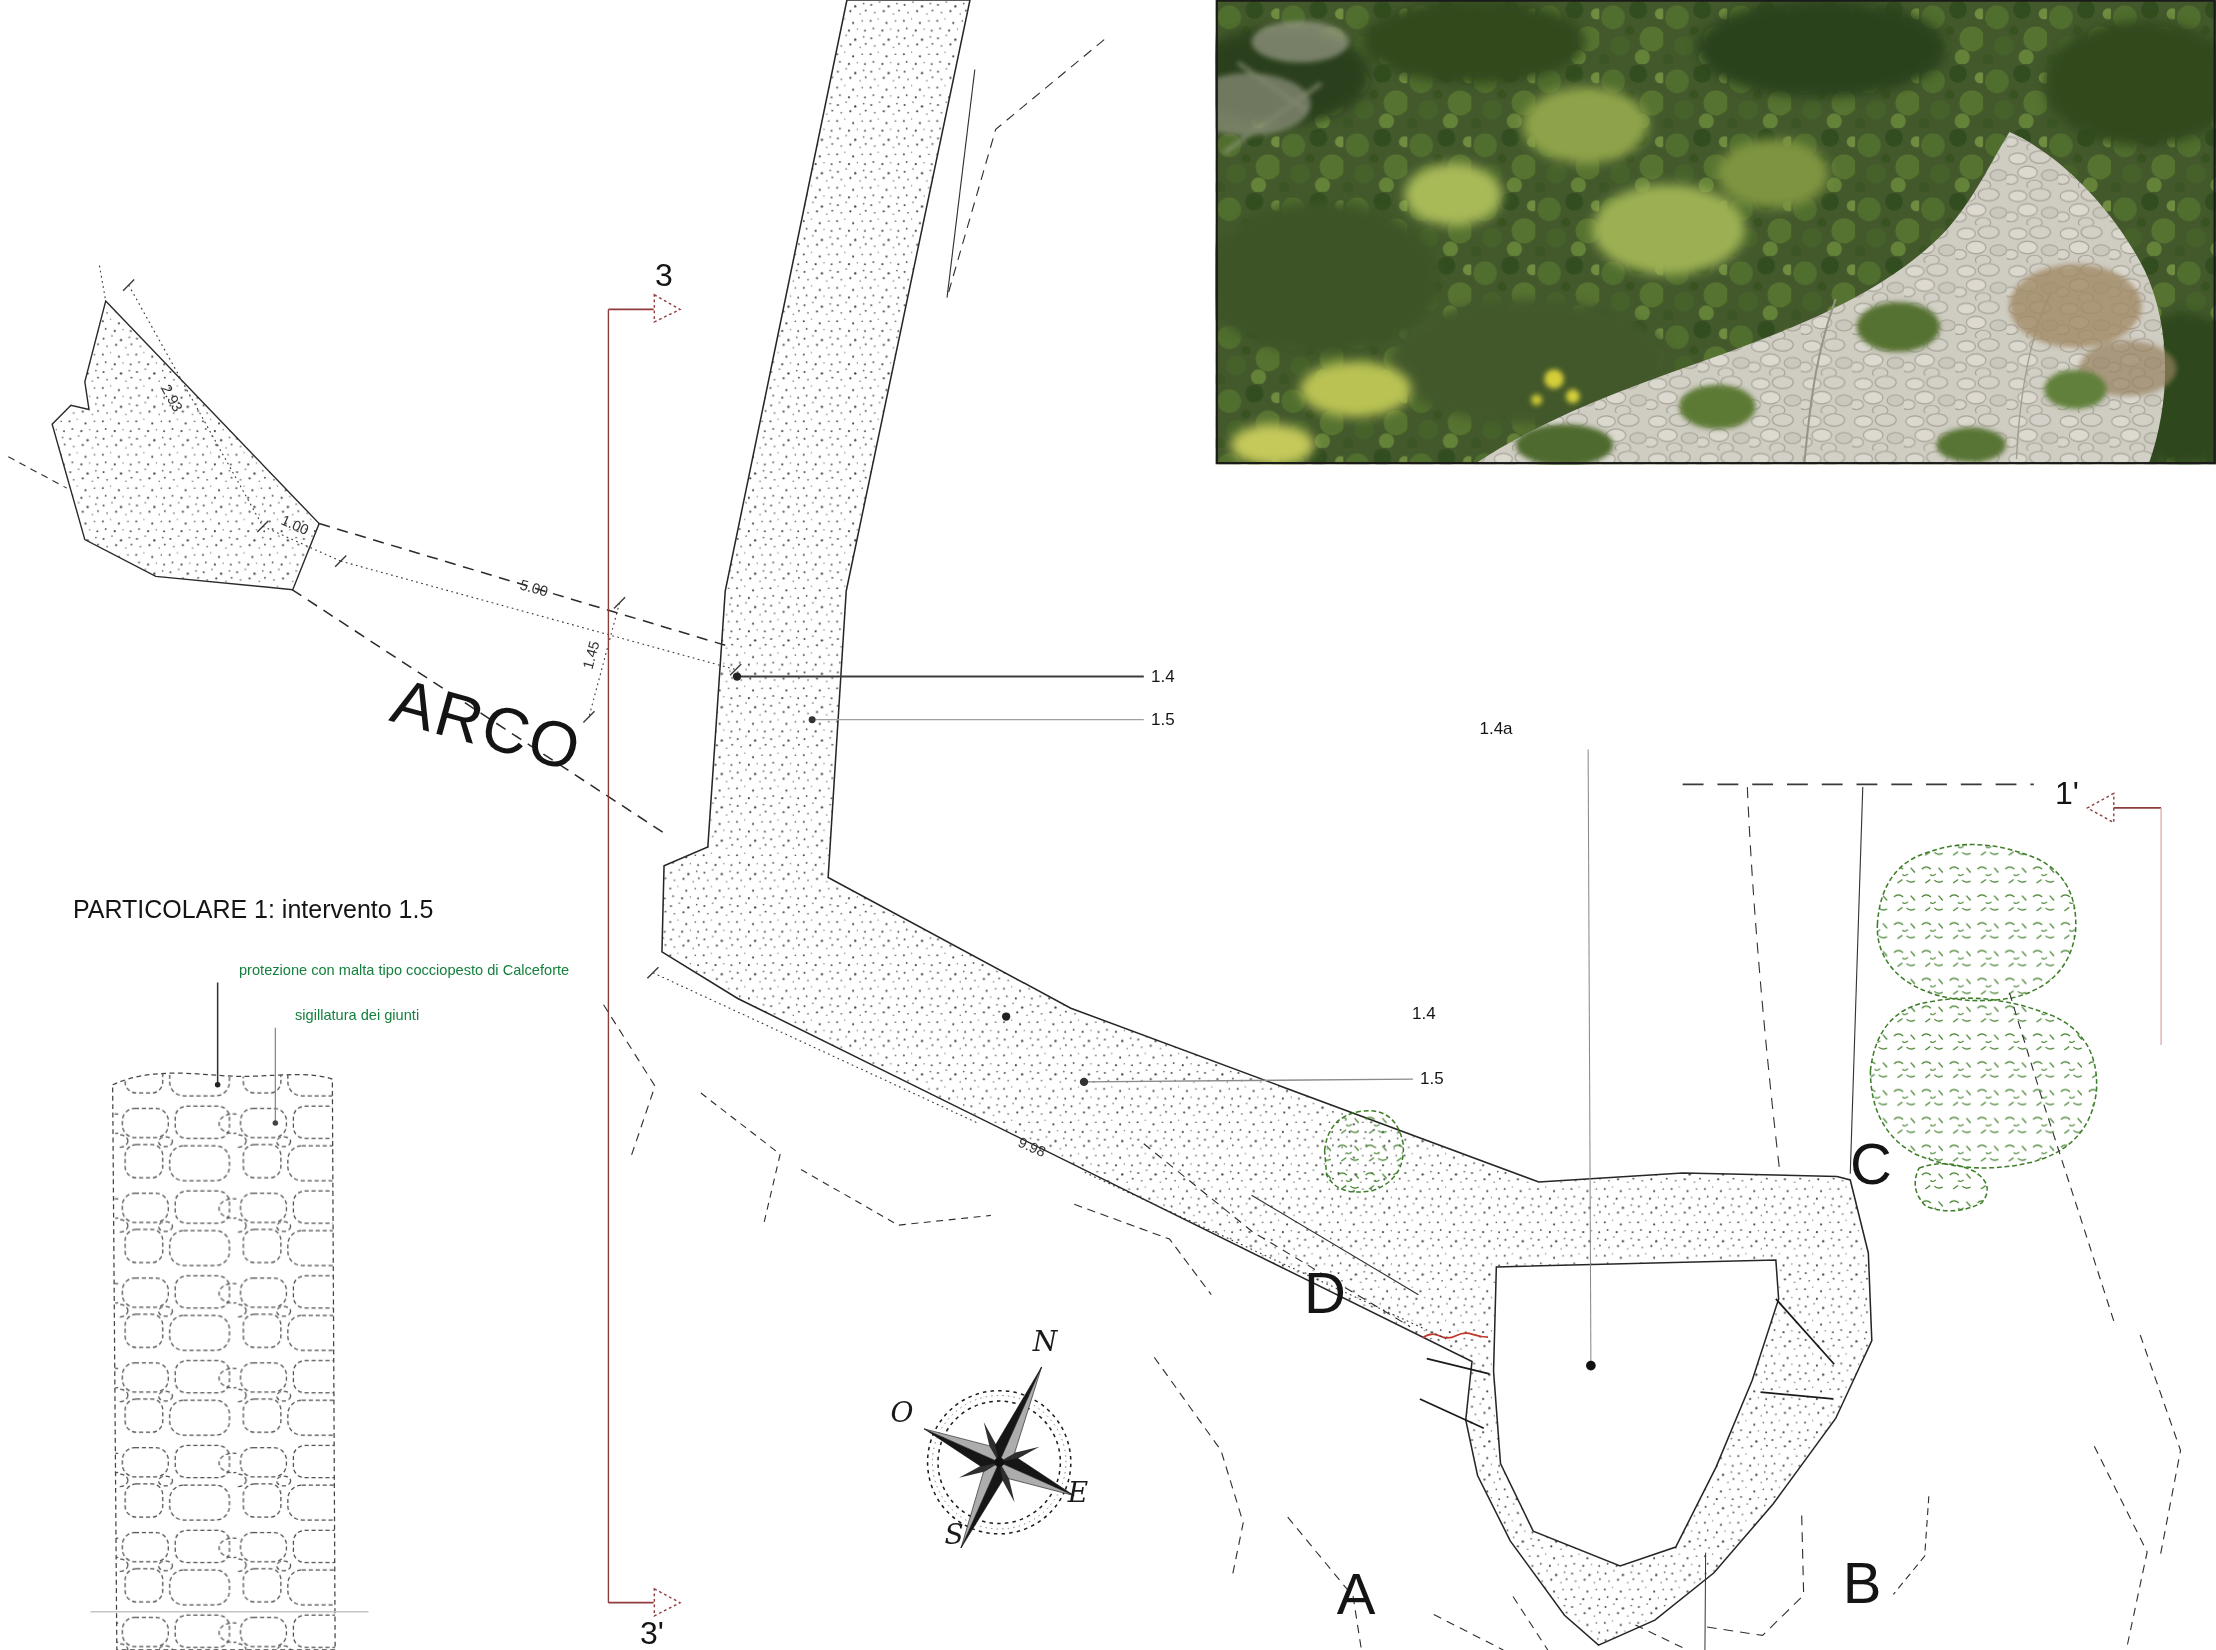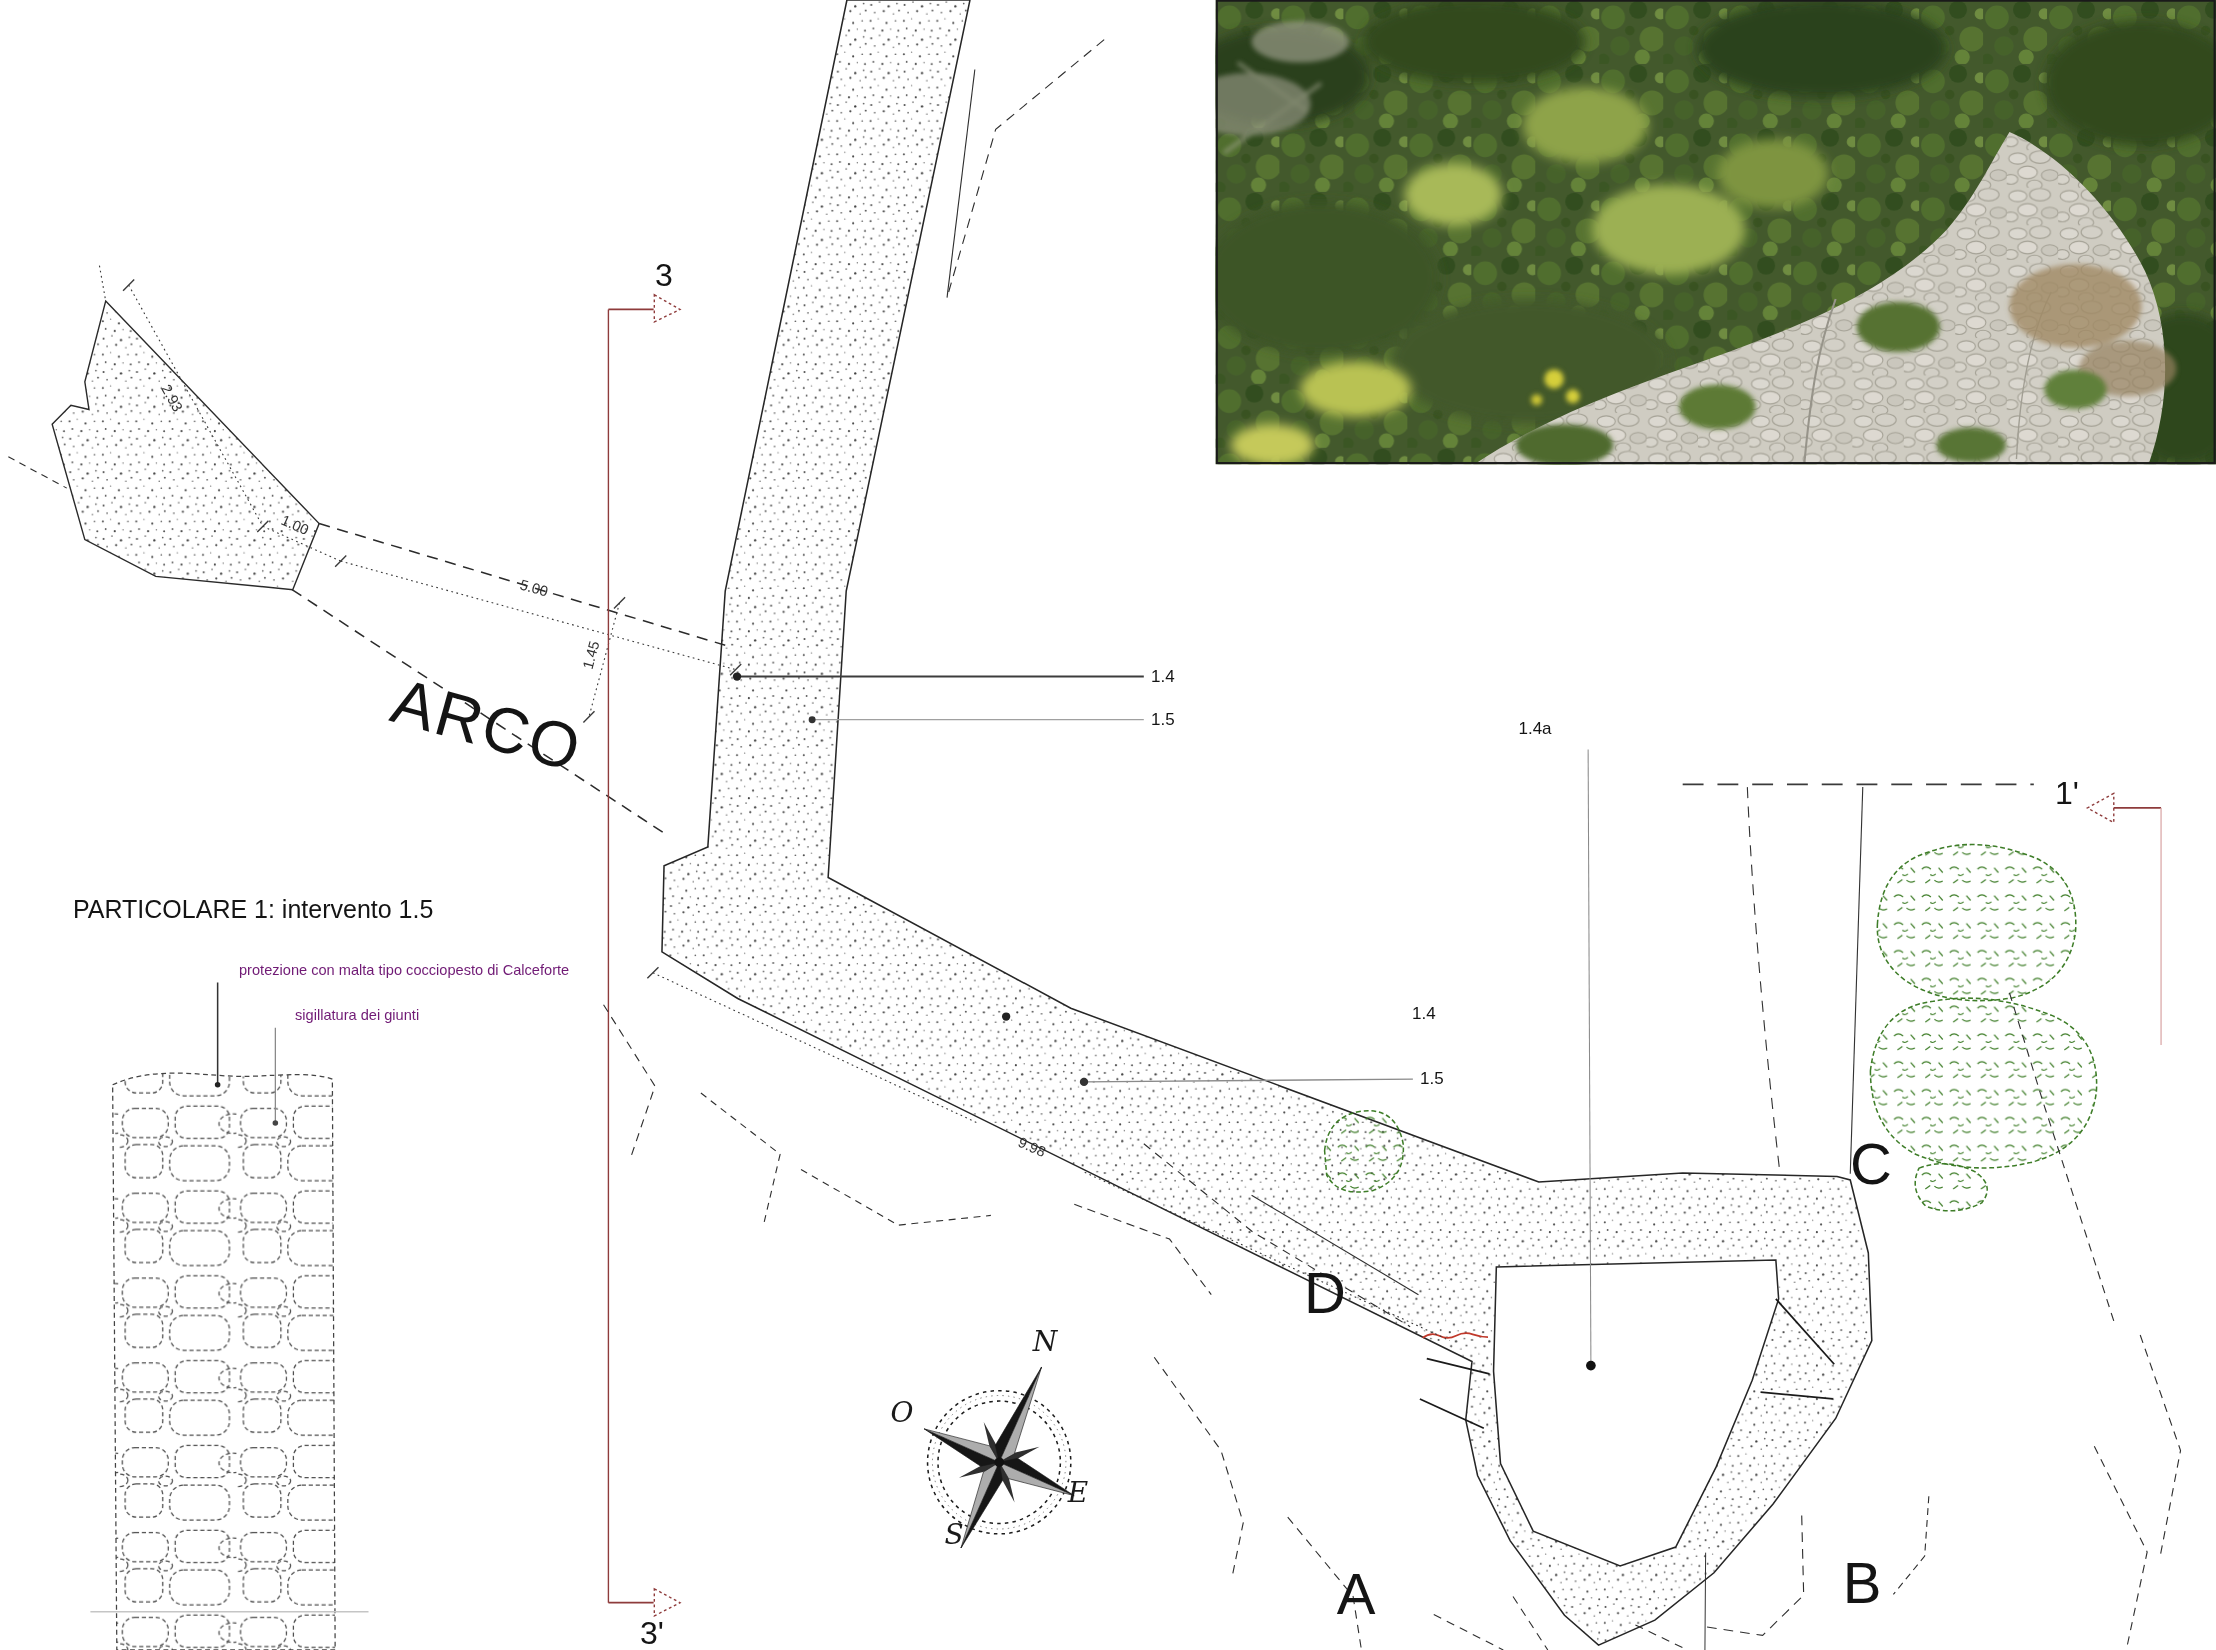--- a/index.html
+++ b/index.html
@@ -3,21 +3,21 @@
 <meta charset="utf-8">
 <style>
   html,body{margin:0;padding:0;background:#ffffff;}
   #stage{position:relative;width:2216px;height:1650px;background:#fff;overflow:hidden;
          font-family:"Liberation Sans",sans-serif;color:#111;}
   svg{position:absolute;left:0;top:0;}
   .lbl{position:absolute;white-space:nowrap;color:#141414;transform:translate(-50%,-50%);}
   .left{transform:translate(0,-50%);}
   .raw{transform:none;}
   .title{font-size:25px;font-weight:400;letter-spacing:0px;}
-  .anno{font-size:14.6px;color:#701a75;}
+  .anno{font-size:14.6px;color:#15803d;}
   .dim{font-size:14.6px;color:#333;}
   .ldr{font-size:17px;}
   .sec{font-size:32px;}
   .area{font-size:58px;}
   .arco{font-size:64px;letter-spacing:2.1px;}
   .cmp{font-family:"DejaVu Serif",serif;font-style:italic;font-size:28px;color:#1a1a1a;}
   .r15{transform:translate(-50%,-50%) rotate(15.5deg);}
   .r24{transform:translate(-50%,-50%) rotate(24deg);}
   .r61{transform:translate(-50%,-50%) rotate(61deg);}
   .rm75{transform:translate(-50%,-50%) rotate(-75deg);}
@@ -305,21 +305,21 @@
 <div class="lbl dim r61" style="left:172px;top:398px;">2.93</div>
 <div class="lbl dim r24" style="left:295px;top:525px;">1.00</div>
 <div class="lbl dim r15" style="left:534px;top:588px;">5.00</div>
 <div class="lbl dim rm75" style="left:591px;top:655px;">1.45</div>
 <div class="lbl dim r245" style="left:1032px;top:1147px;">9.98</div>
 
 <div class="lbl ldr left" style="left:1151px;top:677px;">1.4</div>
 <div class="lbl ldr left" style="left:1151px;top:720px;">1.5</div>
 <div class="lbl ldr left" style="left:1412px;top:1014px;">1.4</div>
 <div class="lbl ldr left" style="left:1420px;top:1079px;">1.5</div>
-<div class="lbl ldr" style="left:1535px;top:729px;">1.4a</div>
+<div class="lbl ldr" style="left:1496px;top:729px;">1.4a</div>
 
 <div class="lbl sec" style="left:664px;top:275px;">3</div>
 <div class="lbl sec" style="left:652px;top:1633px;">3'</div>
 <div class="lbl sec" style="left:2067px;top:793px;">1'</div>
 
 <div class="lbl area" style="left:1356px;top:1593px;">A</div>
 <div class="lbl area" style="left:1862px;top:1582px;">B</div>
 <div class="lbl area" style="left:1871px;top:1163px;">C</div>
 <div class="lbl area" style="left:1325px;top:1292px;">D</div>
 

